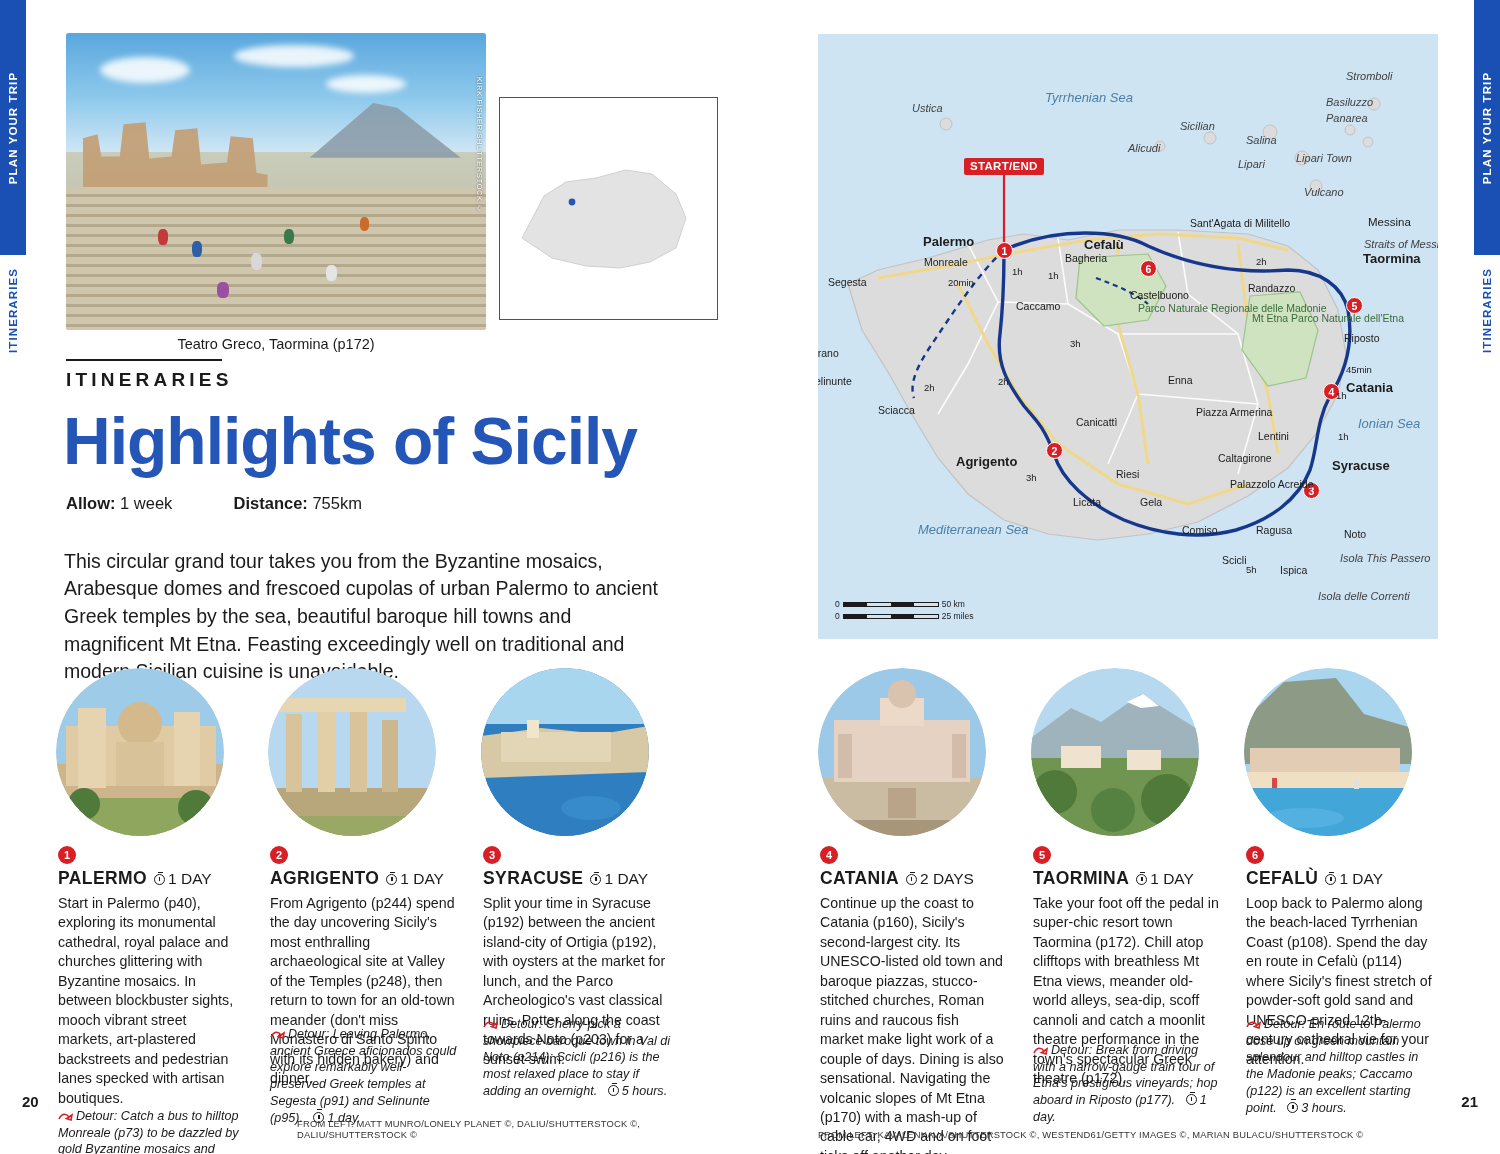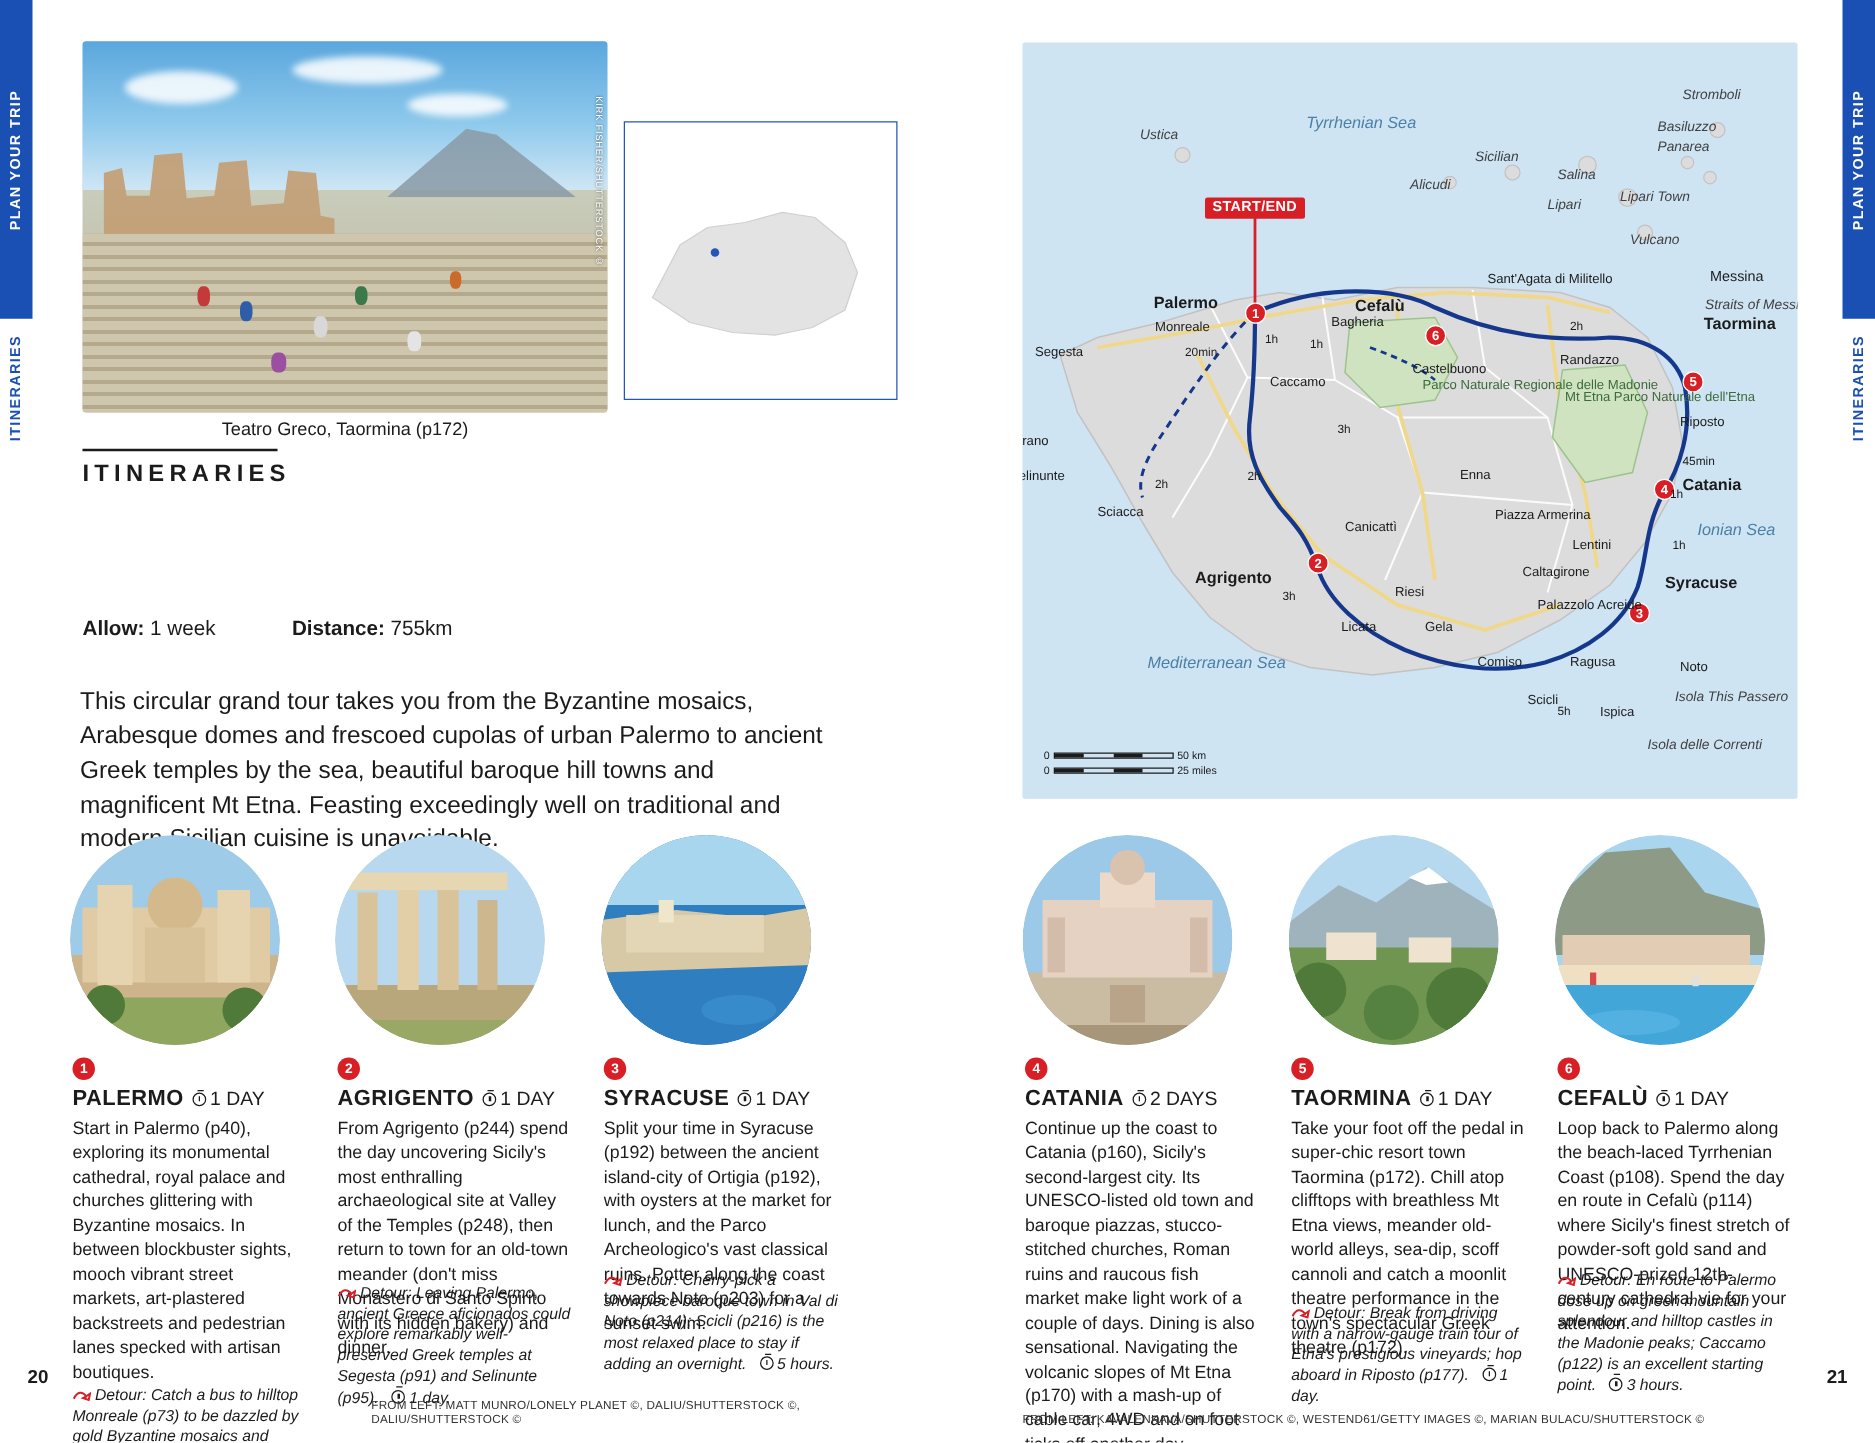--- a/index.html
+++ b/index.html
@@ -225,20 +225,21 @@
 
     <div class="mini-map">
       <svg width="216" height="220" viewBox="0 0 216 220">
         <polygon points="22,140 44,98 66,84 96,80 126,72 152,76 176,96 186,120 176,150 150,164 120,170 86,168 52,160" fill="#e3e3e3" stroke="#d0d0d0" stroke-width="1"></polygon>
         <circle cx="72" cy="104" r="3.4" fill="#2456b8"></circle>
       </svg>
     </div>
 
     <div class="rule"></div>
     <div class="sec-kicker">ITINERARIES</div>
+    <div class="title">Highlights of Sicily</div>
 
     <div class="meta">
       <b>Allow:</b>
       <span>1 week</span>
       <span class="gap"></span>
       <b>Distance:</b>
       <span>755km</span>
     </div>
 
     <p class="intro">This circular grand tour takes you from the Byzantine mosaics, Arabesque domes and frescoed cupolas of urban Palermo to ancient Greek temples by the sea, beautiful baroque hill towns and magnificent Mt Etna. Feasting exceedingly well on traditional and modern Sicilian cuisine is unavoidable.</p>

